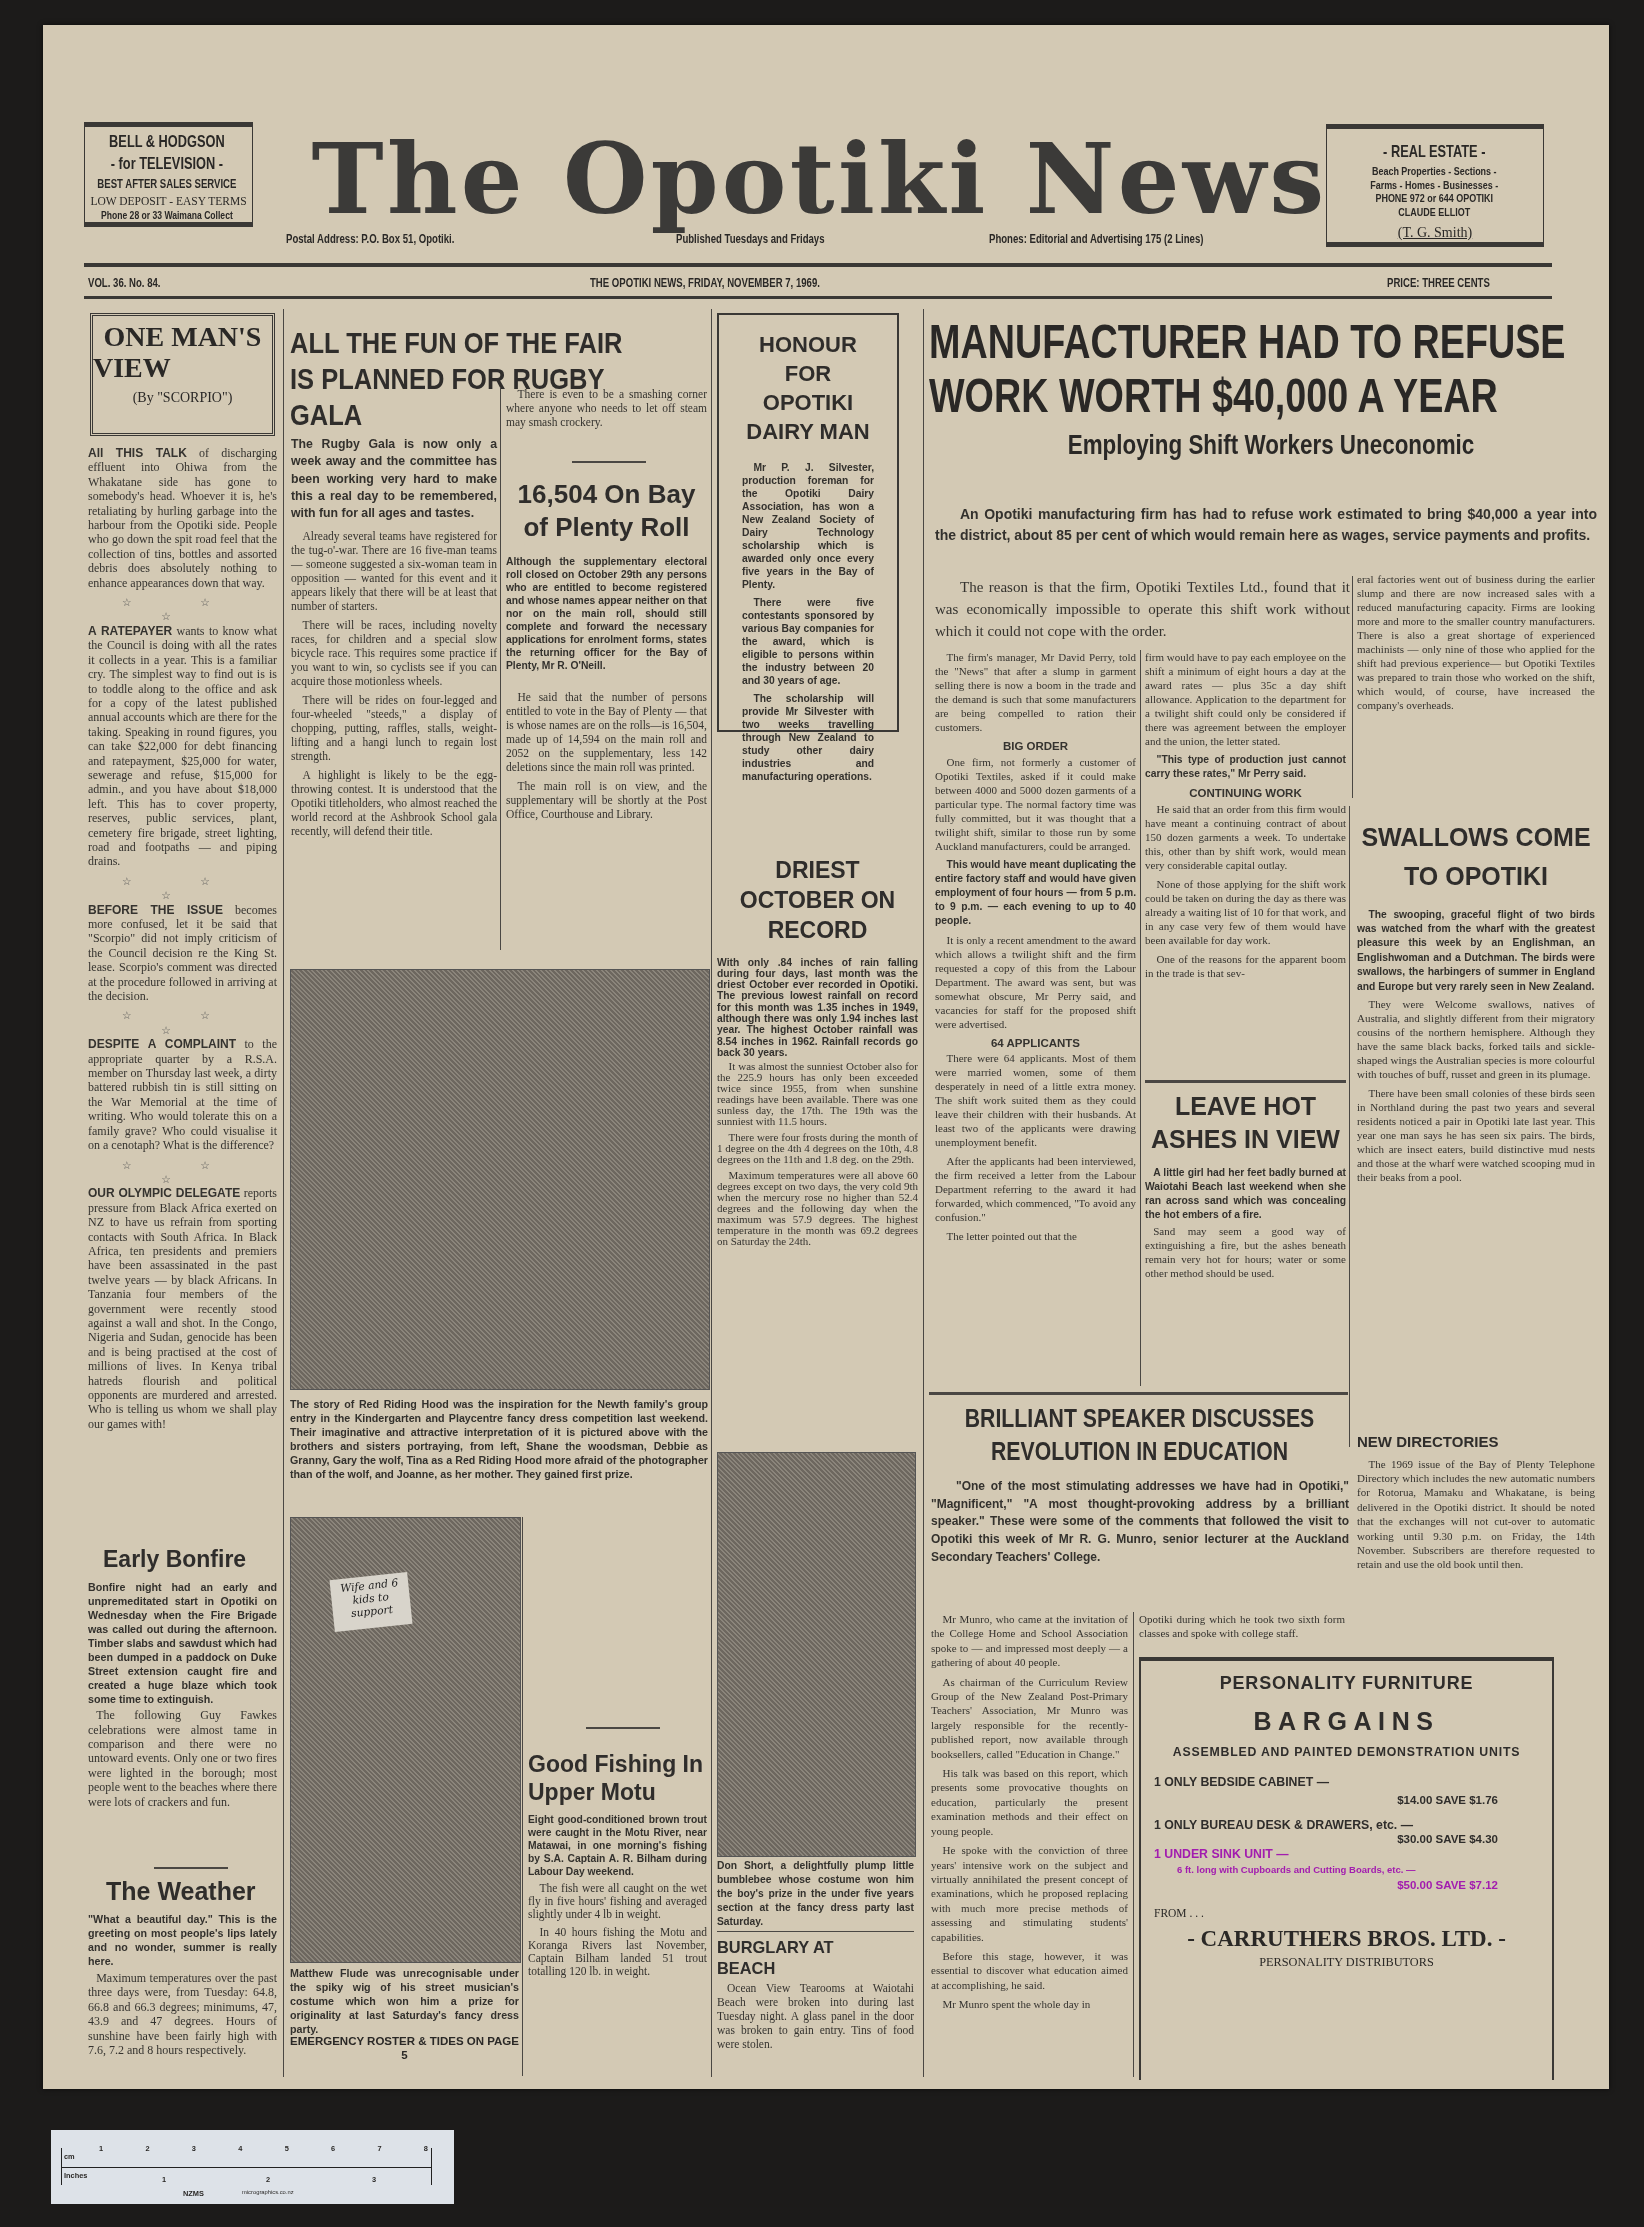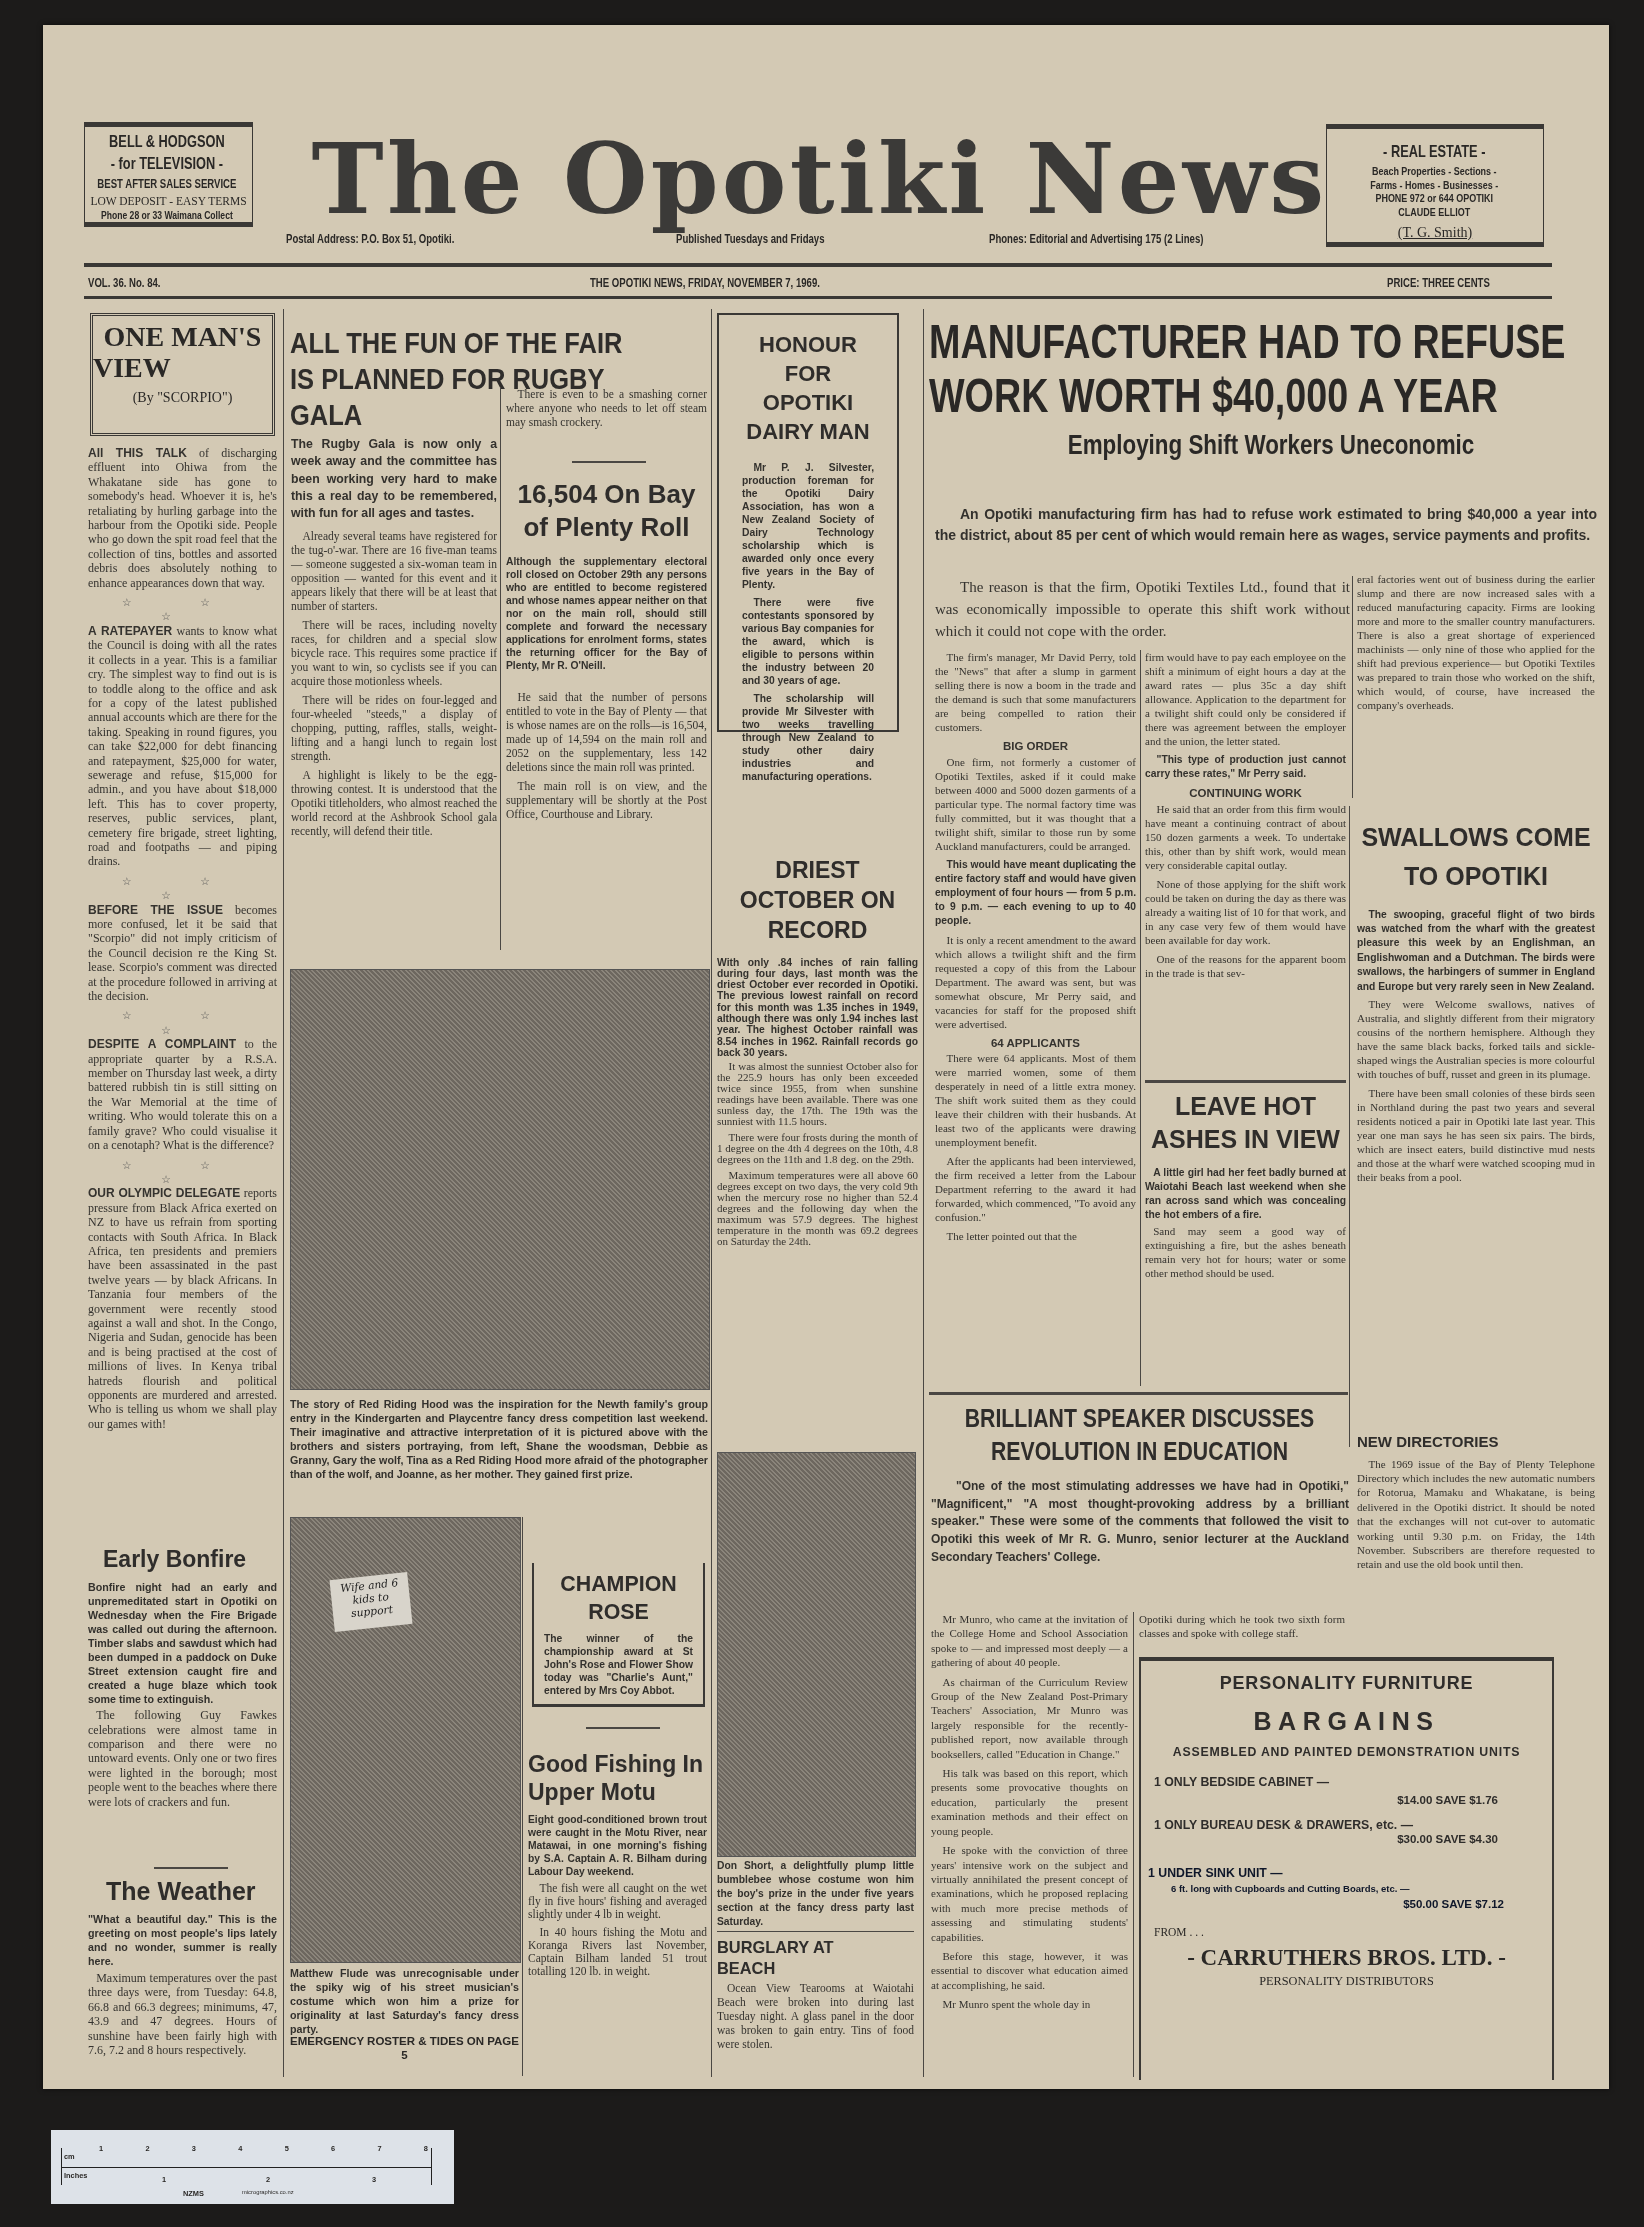--- a/index.html
+++ b/index.html
@@ -123,24 +123,20 @@
   <div class="photo" style="left:247px;top:944px;width:418px;height:419px;"></div>
   <div class="abs bold" style="left:247px;top:1372px;width:418px;font-size:10.7px;line-height:14px;">The story of Red Riding Hood was the inspiration for the Newth family's group entry in the Kindergarten and Playcentre fancy dress competition last weekend. Their imaginative and attractive interpretation of it is pictured above with the brothers and sisters portraying, from left, Shane the woodsman, Debbie as Granny, Gary the wolf, Tina as a Red Riding Hood more afraid of the photographer than of the wolf, and Joanne, as her mother. They gained first prize.</div>
 
   <div class="photo" style="left:247px;top:1492px;width:229px;height:444px;">
     <div class="abs" style="left:41px;top:58px;width:78px;height:49px;background:#d8d4cb;color:#222;font-family:'DejaVu Serif',serif;font-style:italic;font-size:10.7px;text-align:center;padding-top:3.3px;transform:rotate(-6deg);">Wife and 6 kids to support</div>
   </div>
   <div class="abs bold" style="left:247px;top:1941px;width:229px;font-size:10.7px;line-height:14px;">Matthew Flude was unrecognisable under the spiky wig of his street musician's costume which won him a prize for originality at last Saturday's fancy dress party.</div>
   <div class="abs center" style="left:247px;top:2009px;width:229px;font-family:'Liberation Sans',sans-serif;font-weight:bold;font-size:11.5px;line-height:14px;">EMERGENCY ROSTER &amp; TIDES ON PAGE 5</div>
   <div class="vr" style="left:479px;top:1492px;height:559px;"></div>
 
-  <div class="box" style="left:489px;top:1538px;width:173px;height:144px;border-left:2.5px solid #3a3835;border-right:2.5px solid #3a3835;border-top:none;border-bottom:3.3px solid #3a3835;padding:6.6px 10px 0;">
-    <div class="hl center" style="font-size:21.4px;line-height:28px;">CHAMPION ROSE</div>
-    <div class="bold" style="font-size:10.3px;line-height:13px;margin-top:6.6px;">The winner of the championship award at St John's Rose and Flower Show today was "Charlie's Aunt," entered by Mrs Coy Abbot.</div>
-  </div>
 
   <div class="abs" style="left:485px;top:1702px;width:179px;">
     <div class="hr" style="position:relative;left:58px;width:74px;height:1.6px;margin-bottom:21.4px;"></div>
     <div class="hl" style="font-size:23px;line-height:28px;">Good Fishing In Upper Motu</div>
     <div class="bold" style="font-size:10.3px;line-height:13px;margin-top:6.6px;">Eight good-conditioned brown trout were caught in the Motu River, near Matawai, in one morning's fishing by S.A. Captain A. R. Bilham during Labour Day weekend.</div>
     <div class="body" style="font-size:11.5px;line-height:13px;margin-top:4.1px;">
       <p>The fish were all caught on the wet fly in five hours' fishing and averaged slightly under 4 lb in weight.</p>
       <p>In 40 hours fishing the Motu and Koranga Rivers last November, Captain Bilham landed 51 trout totalling 120 lb. in weight.</p>
     </div>
   </div>
@@ -252,21 +248,21 @@
     <div class="hl center" style="font-size:12.3px;line-height:16.4px;margin-top:8.2px;padding:0 25px;letter-spacing:0.8px;">ASSEMBLED AND PAINTED DEMONSTRATION UNITS</div>
 
     <div style="padding:0 13px;margin-top:15px;font-family:'Liberation Sans',sans-serif;font-weight:bold;color:#2f2d2b;">
       <div style="font-size:12.3px;">1 ONLY BEDSIDE CABINET —</div>
       <div style="font-size:11.5px;text-align:right;margin-top:5px;padding-right:41px;">$14.00 SAVE $1.76</div>
     </div>
     <div style="padding:0 13px;margin-top:11.5px;font-family:'Liberation Sans',sans-serif;font-weight:bold;color:#2f2d2b;">
       <div style="font-size:12.3px;">1 ONLY BUREAU DESK &amp; DRAWERS, etc. —</div>
       <div style="font-size:11.5px;text-align:right;margin-top:1.6px;padding-right:41px;">$30.00 SAVE $4.30</div>
     </div>
-    <div style="padding:0 7px;margin-top:21px;font-family:'Liberation Sans',sans-serif;font-weight:bold;color:#0f172a;">
+    <div style="padding:0 13px;margin-top:2px;font-family:'Liberation Sans',sans-serif;font-weight:bold;color:#a21caf;">
       <div style="font-size:12.3px;">1 UNDER SINK UNIT —</div>
       <div style="font-size:9.5px;margin-top:3.3px;padding-left:23px;">6 ft. long with Cupboards and Cutting Boards, etc. —</div>
       <div style="font-size:11.5px;text-align:right;margin-top:3.3px;padding-right:41px;">$50.00 SAVE $7.12</div>
     </div>
     <div style="padding-left:13px;margin-top:16.4px;font-size:11.5px;">FROM . . .</div>
     <div style="text-align:center;font-family:'Liberation Serif',serif;font-weight:bold;font-size:23px;margin-top:6.6px;">- CARRUTHERS BROS. LTD. -</div>
     <div style="text-align:center;font-family:'Liberation Serif',serif;font-size:12.3px;margin-top:3.3px;">PERSONALITY DISTRIBUTORS</div>
   </div>
 </div>
 

